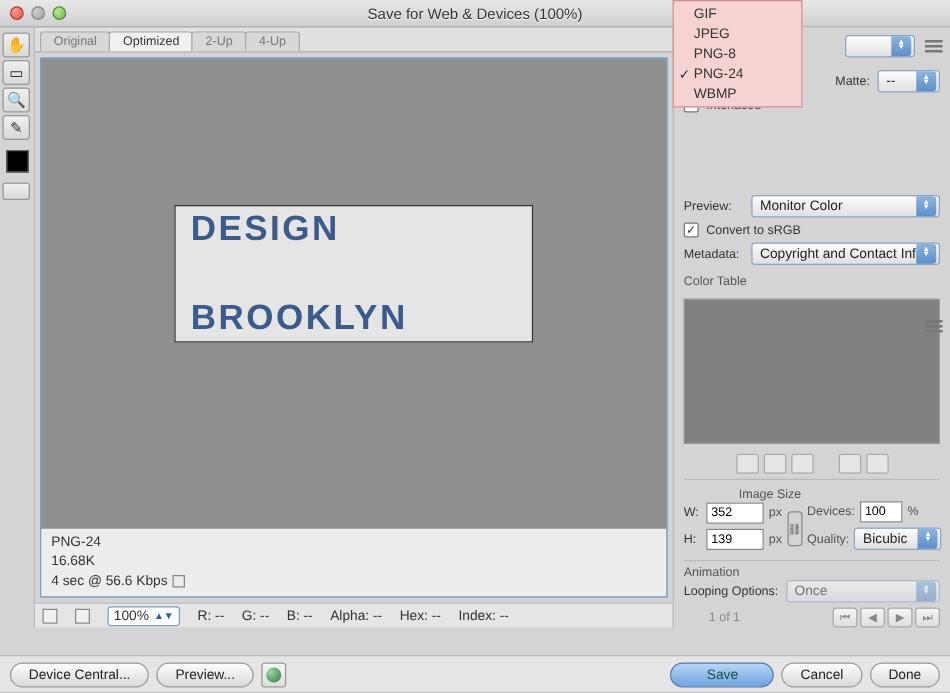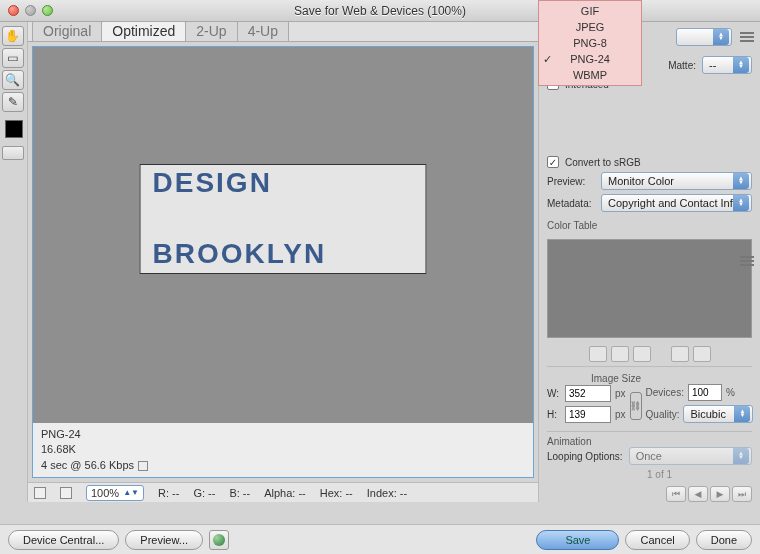--- a/index.html
+++ b/index.html
@@ -15,21 +15,21 @@
 
 .main { display: flex; height: 480px; }
 
 .toolcol { width: 28px; background: #d4d4d4; border-right: 1px solid #bbb; padding: 4px 2px; display: flex; flex-direction: column; gap: 2px; }
 .tool { width: 22px; height: 20px; border: 1px solid #999; background: linear-gradient(#f0f0f0, #d8d8d8); border-radius: 3px; display: flex; align-items: center; justify-content: center; font-size: 12px; color: #333; cursor: pointer; }
 .swatch { width: 18px; height: 18px; background: #000; border: 1px solid #666; margin: 6px auto 2px; }
 .toggle-thumb { width: 22px; height: 14px; background: linear-gradient(#f0f0f0, #d8d8d8); border: 1px solid #999; border-radius: 2px; margin-top: 4px; }
 
 .center { flex: 1; display: flex; flex-direction: column; background: #d4d4d4; }
 .tabs { display: flex; height: 20px; background: #e0e0e0; border-bottom: 1px solid #aaa; padding-left: 4px; align-items: flex-end; }
-.tab { padding: 2px 10px; border: 1px solid #aaa; border-bottom: none; background: #d8d8d8; color: #777; font-size: 14px; border-radius: 3px 3px 0 0; margin-right: -1px; cursor: pointer; }
+.tab { padding: 2px 10px; border: 1px solid #aaa; border-bottom: none; background: #d8d8d8; color: #777; font-size: 10px; border-radius: 3px 3px 0 0; margin-right: -1px; cursor: pointer; }
 .tab.active { background: #f0f0f0; color: #333; }
 
 .preview-wrap { flex: 1; padding: 4px; }
 .preview { width: 100%; height: 100%; border: 1px solid #6ea5d6; background: #8f8f8f; position: relative; }
 .canvas { position: absolute; left: 50%; top: 40%; transform: translate(-50%, -50%); width: 287px; height: 110px; background: #e5e5e5; border: 1px solid #333; display: flex; flex-direction: column; justify-content: center; padding-left: 12px; gap: 40px; }
 .logo-line { font-family: Arial, sans-serif; font-weight: bold; font-size: 28px; letter-spacing: 2px; color: #3b5b8c; line-height: 1.1; }
 .file-meta { position: absolute; left: 0; right: 0; bottom: 0; background: #ededed; padding: 4px 8px; font-size: 10px; color: #333; line-height: 1.4; }
 .file-meta .popup { display: inline-block; width: 10px; height: 10px; border: 1px solid #888; margin-left: 4px; vertical-align: middle; }
 
 .statusbar { height: 20px; background: #e5e5e5; border-top: 1px solid #bbb; display: flex; align-items: center; padding: 0 6px; gap: 14px; font-size: 10px; color: #333; }
@@ -66,21 +66,21 @@
 .anim-box { border-top: 1px solid #bbb; padding-top: 4px; }
 .nav-btns { display: flex; gap: 2px; margin-left: auto; }
 .nav-btn { width: 20px; height: 16px; border: 1px solid #aaa; background: linear-gradient(#f5f5f5, #ddd); border-radius: 3px; display: flex; align-items: center; justify-content: center; font-size: 9px; color: #888; }
 
 .bottom-bar { position: absolute; left: 0; right: 0; bottom: 0; height: 30px; background: #e5e5e5; border-top: 1px solid #bbb; display: flex; align-items: center; padding: 0 8px; gap: 6px; }
 .mac-btn { height: 20px; padding: 0 14px; border: 1px solid #9a9a9a; border-radius: 10px; background: linear-gradient(#fdfdfd, #dadada); font-size: 11px; color: #222; cursor: pointer; display: inline-flex; align-items: center; }
 .mac-btn.primary { background: linear-gradient(#b8d6f7, #6fa3e0); border-color: #4d78b0; color: #154; padding: 0 28px; font-weight: 500; }
 .globe { width: 20px; height: 20px; border: 1px solid #999; border-radius: 3px; background: linear-gradient(#f5f5f5, #ddd); display: inline-flex; align-items: center; justify-content: center; cursor: pointer; }
 .globe-inner { width: 12px; height: 12px; border-radius: 50%; background: radial-gradient(circle at 30% 30%, #9fd6a0, #2b7a3c); }
 
-.dropdown { position: absolute; top: 0; left: 538px; width: 104px; background: #f5d3d3; border: 1px solid #d09090; z-index: 100; padding: 2px 0; font-size: 11px; text-align: center; }
+.dropdown { position: absolute; top: 0; left: 538px; width: 104px; background: #f5d3d3; border: 1px solid #d09090; z-index: 100; padding: 2px 0; font-size: 11px; }
 .dd-item { padding: 2px 16px; color: #333; cursor: pointer; }
 .dd-item.sel::before { content: "✓"; position: absolute; left: 4px; }
 
 .menu-icon { width: 14px; height: 10px; border-top: 2px solid #777; border-bottom: 2px solid #777; position: relative; margin-left: auto; }
 .menu-icon::after { content: ""; position: absolute; top: 2px; left: 0; right: 0; height: 2px; background: #777; }
 
 .top-right-select { position: absolute; right: 28px; top: 6px; width: 56px; }
 .right .panel-menu { position: absolute; right: 6px; }
 </style>
 </head>
@@ -156,29 +156,29 @@
     </div>
 
     <div class="row">
       <span class="checkbox"></span>
       <label class="lbl">Interlaced</label>
     </div>
 
     <div style="flex:0 0 58px;"></div>
 
     <div class="row">
-      <span class="checkbox checked"></span>
-      <label class="lbl">Convert to sRGB</label>
-    </div>
-    <div class="row">
       <label class="lbl" style="width:48px;">Preview:</label>
       <div class="select">
           <span>Monitor Color</span>
           <span class="caret"></span>
         </div>
+    </div>
+    <div class="row">
+      <span class="checkbox checked"></span>
+      <label class="lbl">Convert to sRGB</label>
     </div>
     <div class="row">
       <label class="lbl" style="width:48px;">Metadata:</label>
       <div class="select">
           <span>Copyright and Contact Info</span>
           <span class="caret"></span>
         </div>
     </div>
 
     <div class="sect-label">Color Table</div>
@@ -228,21 +228,21 @@
 
     <div class="anim-box">
       <div class="sect-label" style="margin-top:0;">Animation</div>
       <div class="row">
         <label class="lbl">Looping Options:</label>
         <div class="select" style="opacity:.55;">
             <span>Once</span>
             <span class="caret"></span>
           </div>
       </div>
-      <div class="row" style="margin-top:4px;flex-direction:column;">
+      <div class="row" style="margin-top:4px;">
         <span class="px" style="margin-left:20px; color:#888;">1 of 1</span>
         <div class="nav-btns">
           <span class="nav-btn">⏮</span>
           <span class="nav-btn">◀</span>
           <span class="nav-btn">▶</span>
           <span class="nav-btn">⏭</span>
         </div>
       </div>
     </div>
   </div>

